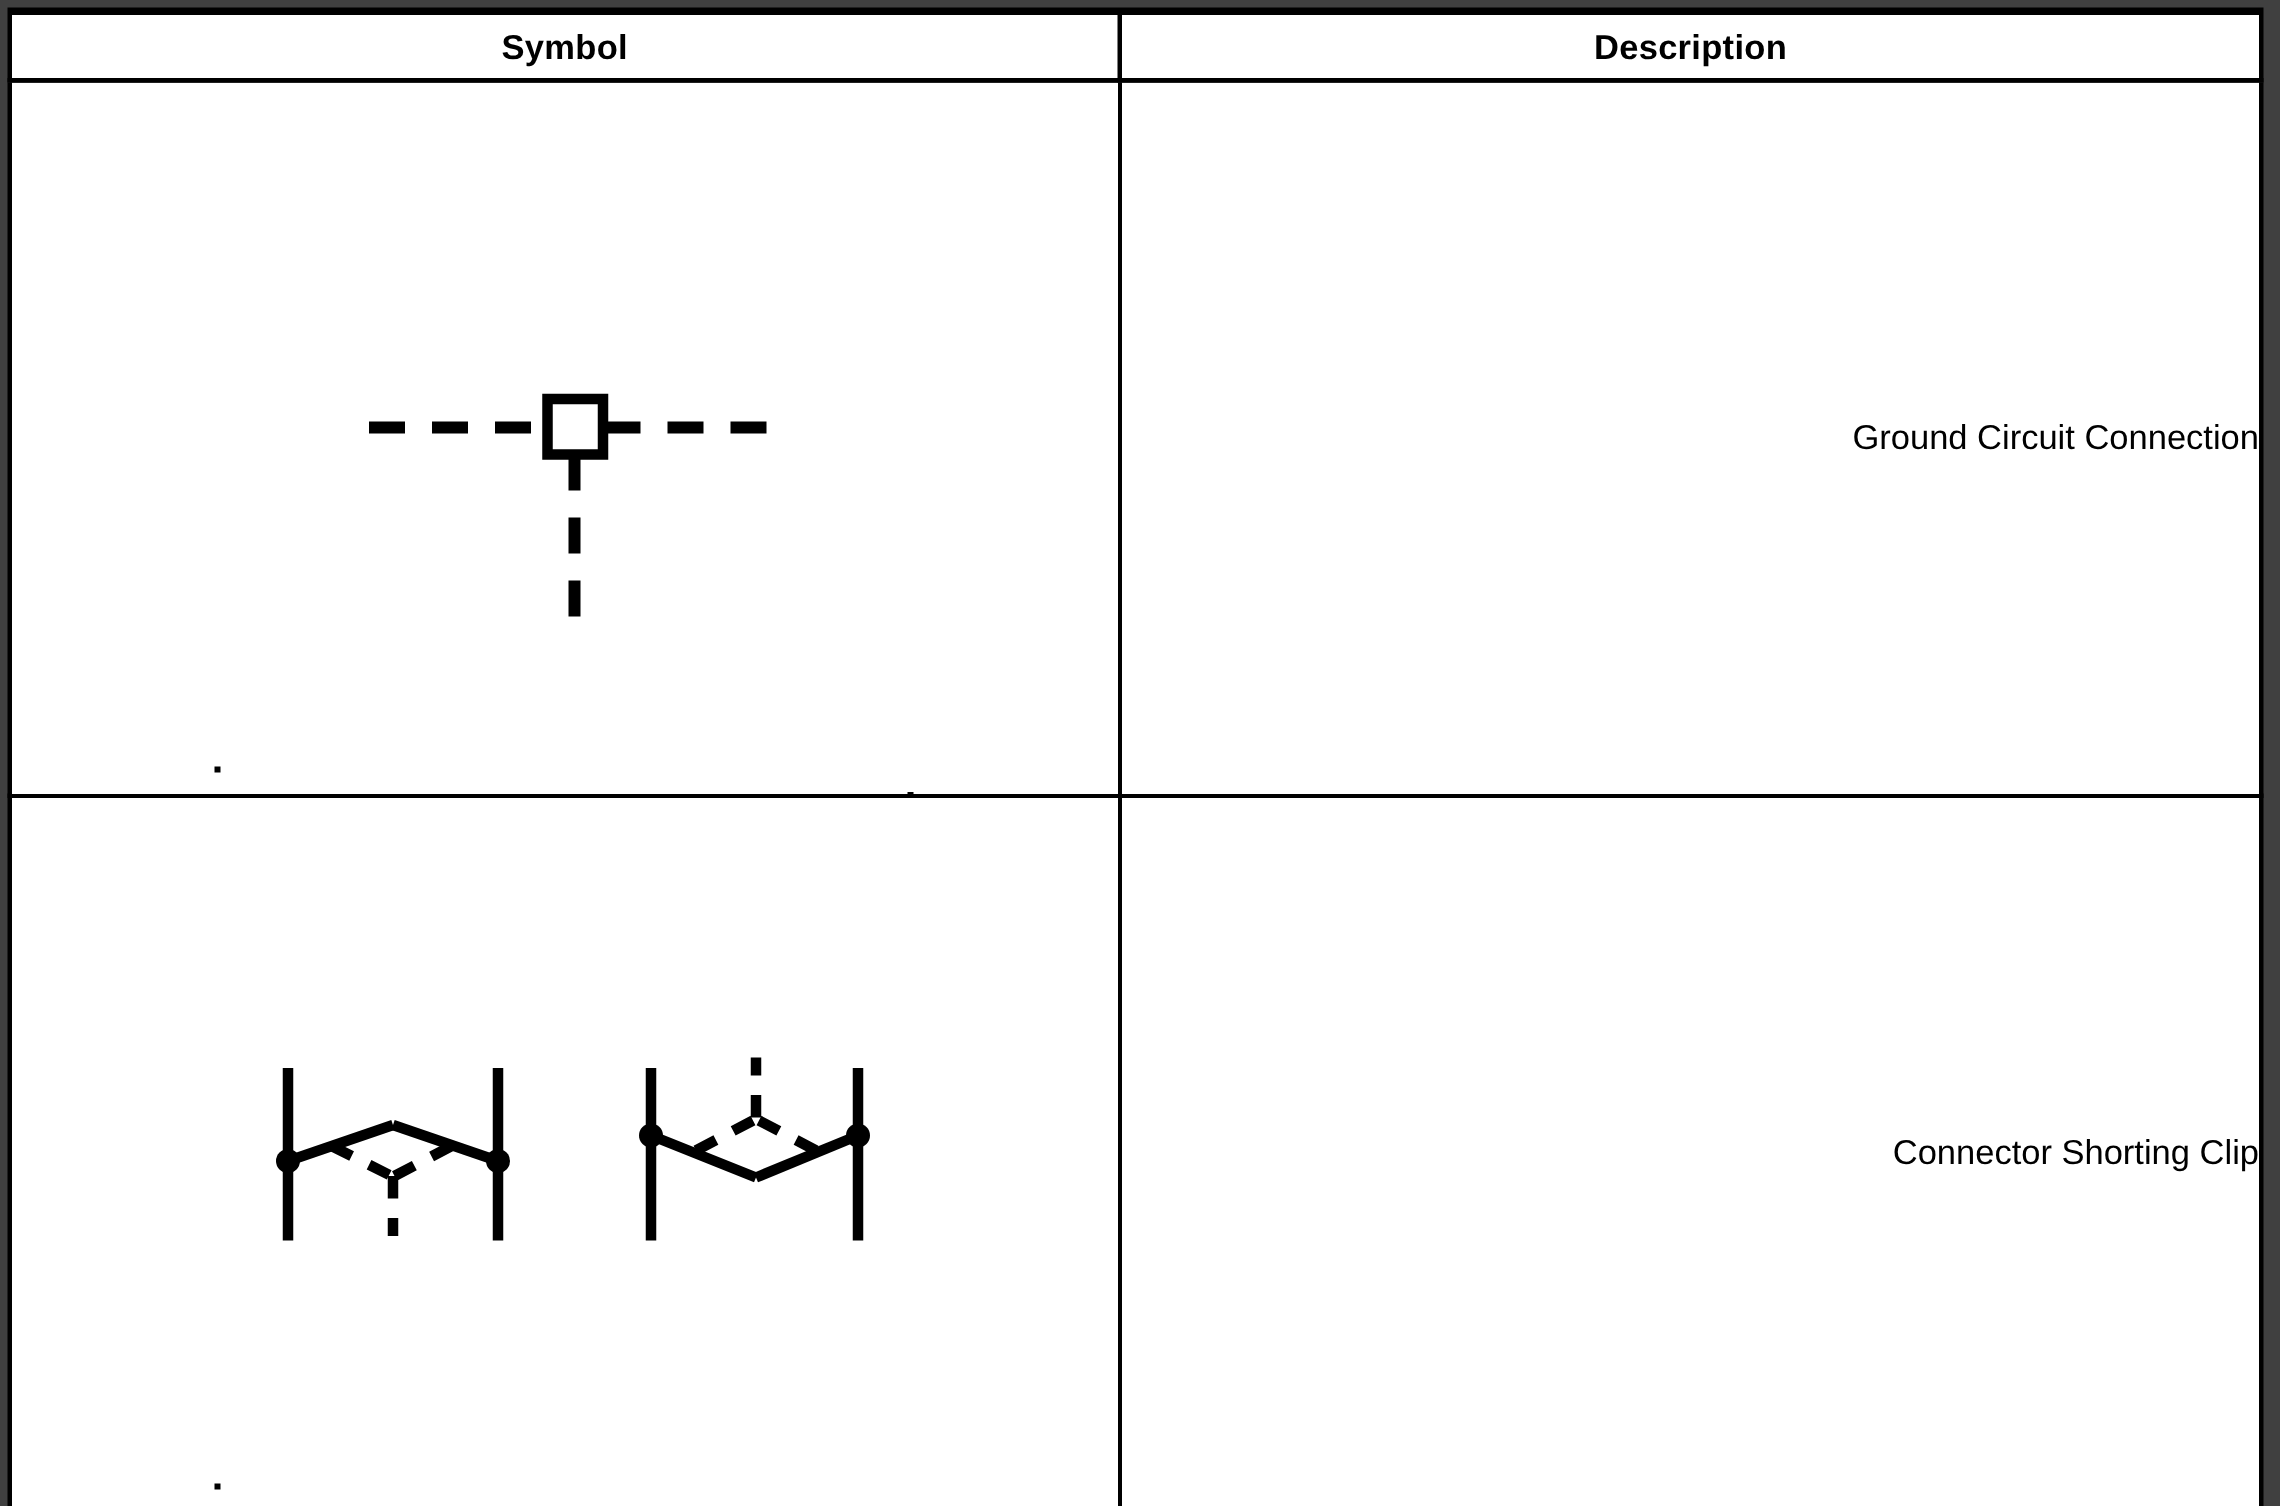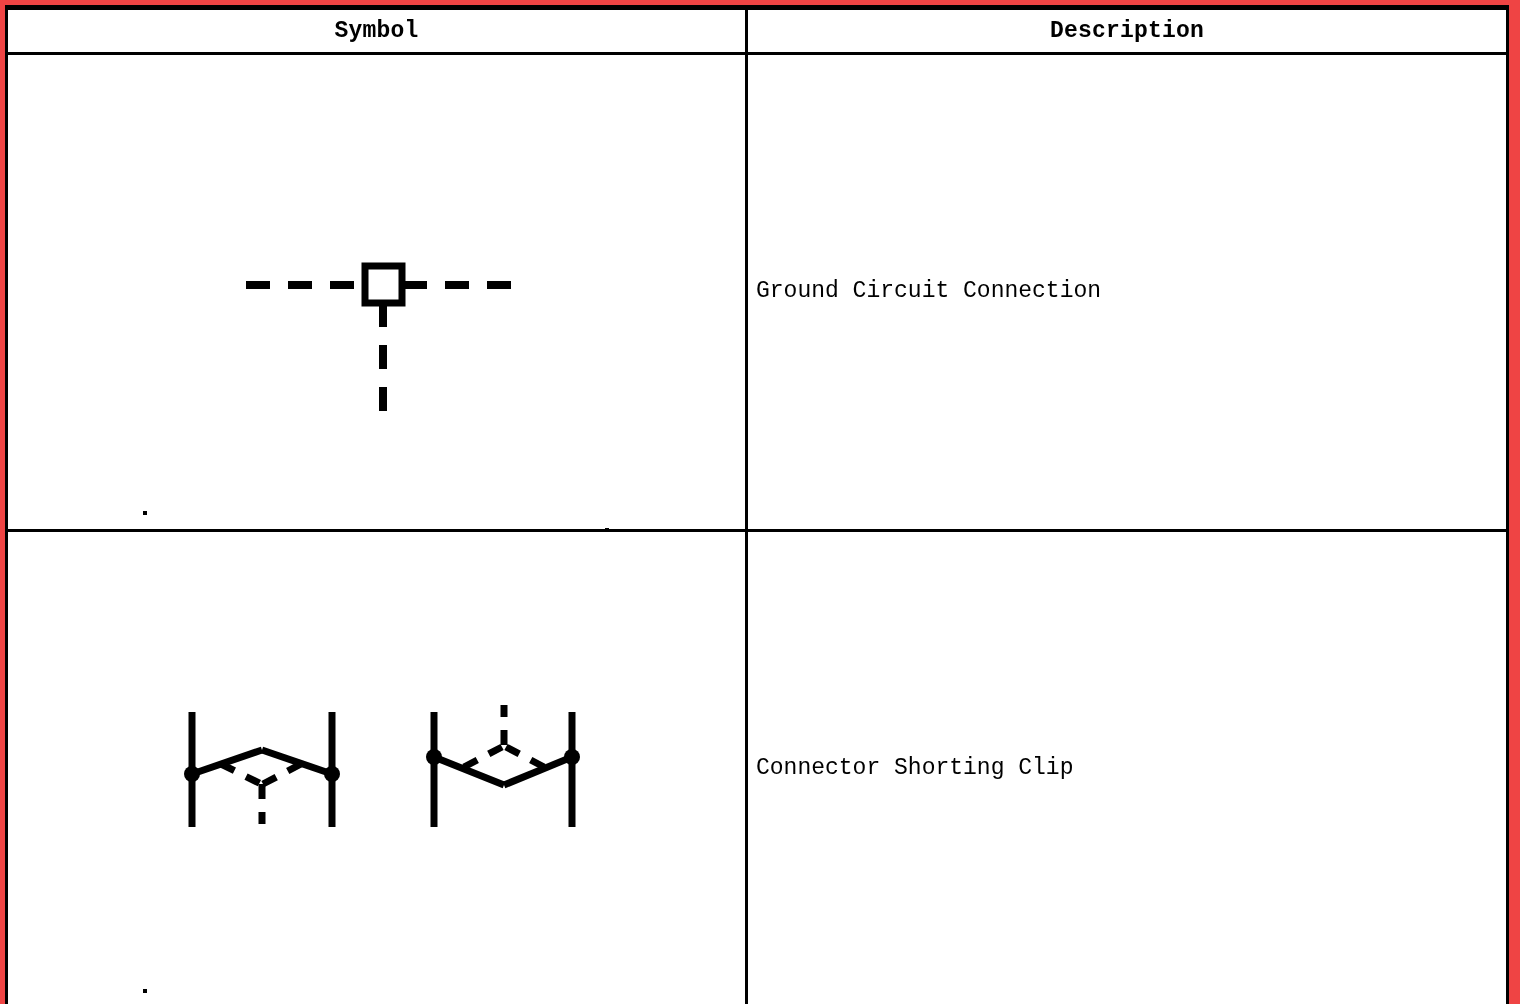--- a/index.html
+++ b/index.html
@@ -12,22 +12,21 @@
     height: 1004px;
     font-family: "Liberation Sans", sans-serif;
     color: #000000;
     overflow: hidden;
   }
 
   #page {
     position: relative;
     width: 1520px;
     height: 1004px;
-    background: #ef4444;
-    font-family: Liberation Mono, monospace;
+    background: #404040;
   }
 
   
   .symbol-table {
     position: absolute;
     left: 5px;
     top: 5px;
     width: 1501px;
     height: 990px;
     border-collapse: collapse;
@@ -72,21 +71,21 @@
     height: 100%;
   }
 
   .cell-descr {
     position: relative;
     vertical-align: middle;
   }
   .descr-text {
     font-size: 23px;
     font-weight: normal;
-    text-align: left;
+    text-align: right;
     padding-left: 8px;
     line-height: 1.1;
     white-space: nowrap;
   }
 
   
   .speck {
     position: absolute;
     background: #000000;
   }

